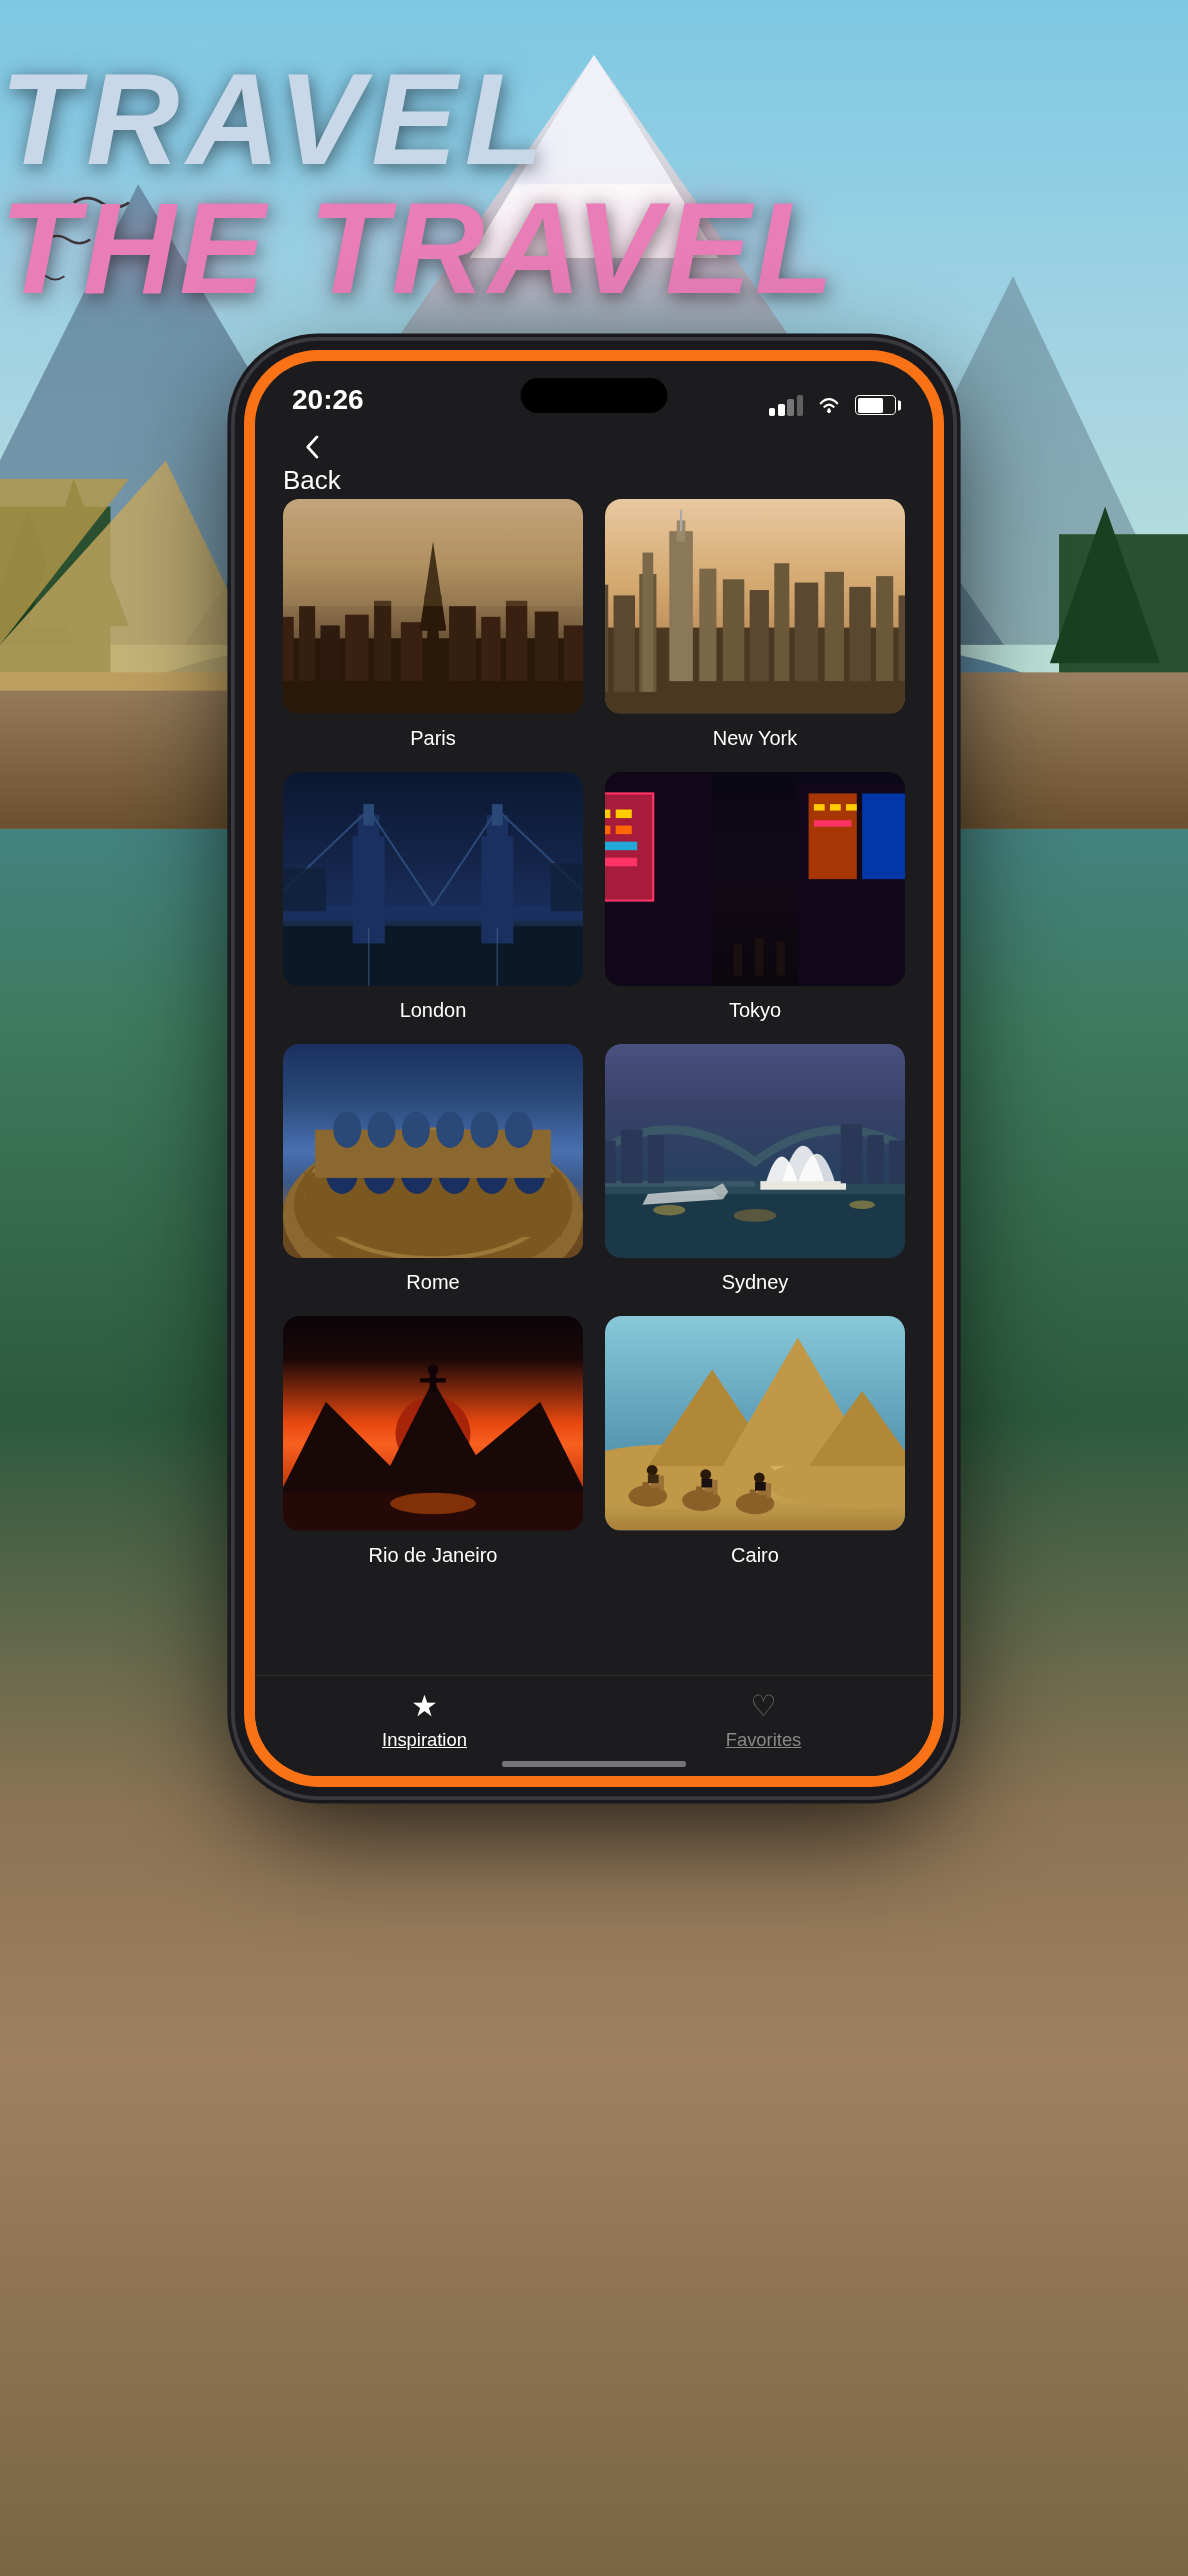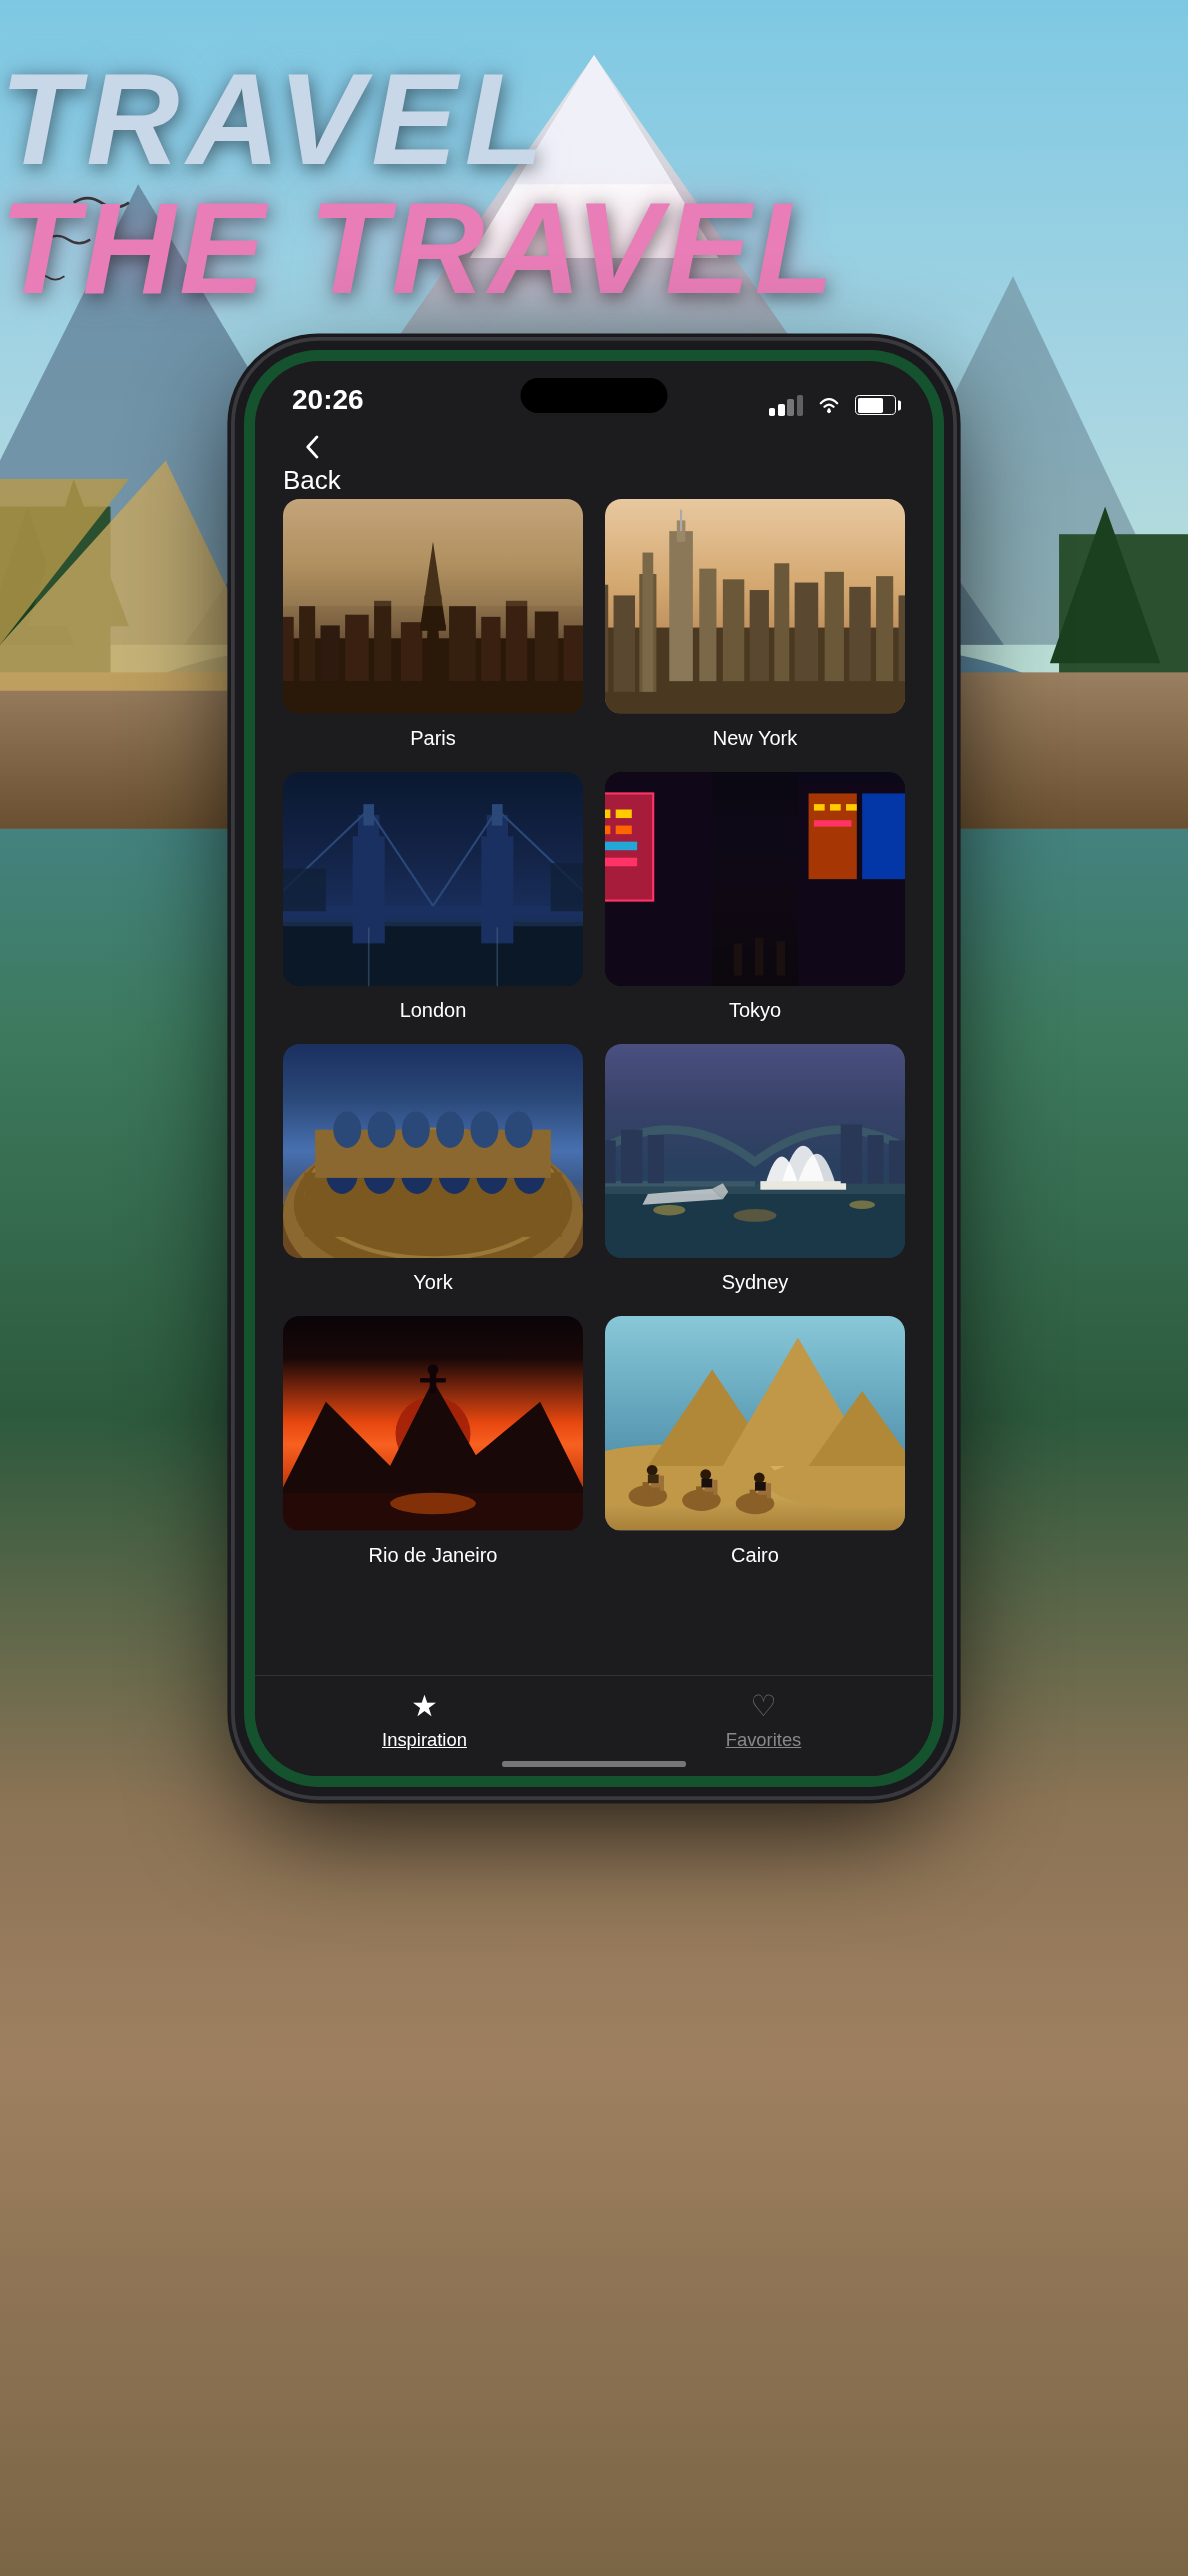--- a/index.html
+++ b/index.html
@@ -50,21 +50,21 @@
     }
 
     
     .phone-frame {
       position: absolute;
       left: 50%;
       transform: translateX(-50%);
       top: 350px;
       width: 700px;
       height: 1437px;
-      background: #14532d;
+      background: #f97316;
       border-radius: 74px;
       box-shadow:
         0 0 0 9.2px #1a1a1e,
         0 0 0 13px #3a3a3e,
         0 0 0 16.6px #1a1a1e,
         0 37px 111px rgba(0,0,0,0.8);
       z-index: 20;
       overflow: hidden;
     }
 
@@ -569,21 +569,21 @@
 
               <rect x="50" y="80" width="220" height="45" fill="#8a6830"></rect>
               <ellipse cx="80" cy="80" rx="13" ry="17" fill="#2a4878"></ellipse>
               <ellipse cx="112" cy="80" rx="13" ry="17" fill="#2a4878"></ellipse>
               <ellipse cx="144" cy="80" rx="13" ry="17" fill="#2a4878"></ellipse>
               <ellipse cx="176" cy="80" rx="13" ry="17" fill="#2a4878"></ellipse>
               <ellipse cx="208" cy="80" rx="13" ry="17" fill="#2a4878"></ellipse>
               <ellipse cx="240" cy="80" rx="13" ry="17" fill="#2a4878"></ellipse>
             </svg>
           </div>
-          <span class="destination-name">York</span>
+          <span class="destination-name">Rome</span>
         </div>
 
         <div class="destination-card">
           <div class="destination-image">
             <svg width="100%" height="100%" viewBox="0 0 320 200" preserveAspectRatio="xMidYMid slice">
               <defs>
                 <linearGradient id="sydneyGrad" x1="0" y1="0" x2="0" y2="1">
                   <stop offset="0%" stop-color="#4a5080"></stop>
                   <stop offset="30%" stop-color="#384268"></stop>
                   <stop offset="60%" stop-color="#284060"></stop>

